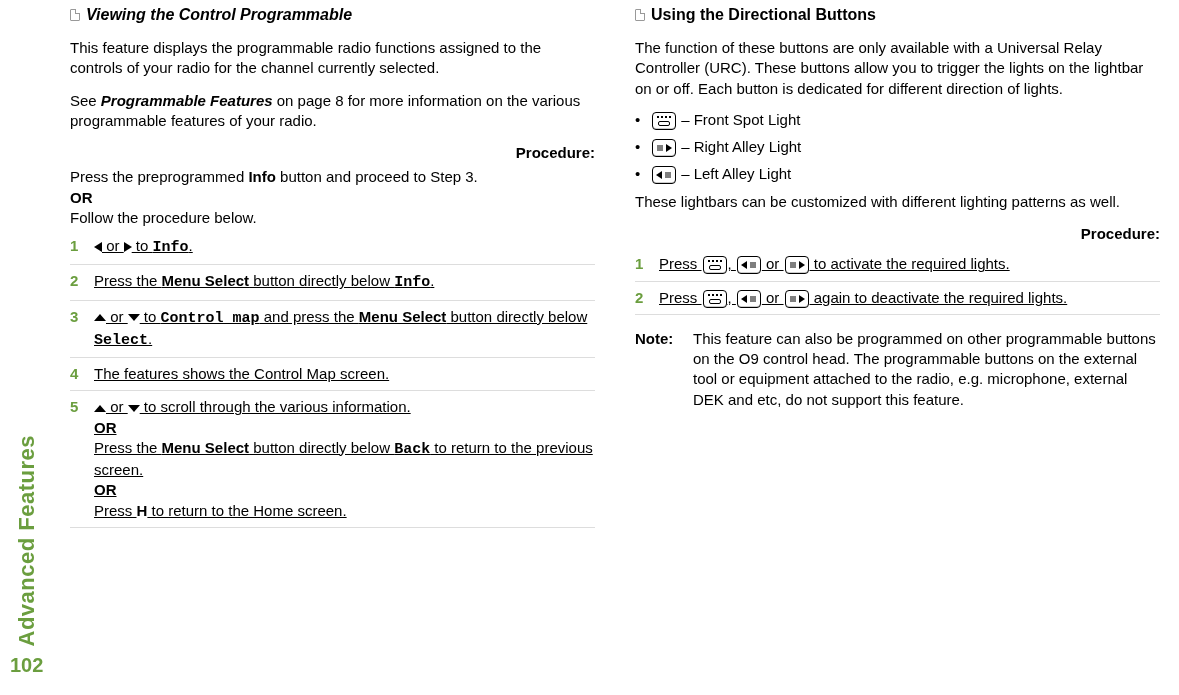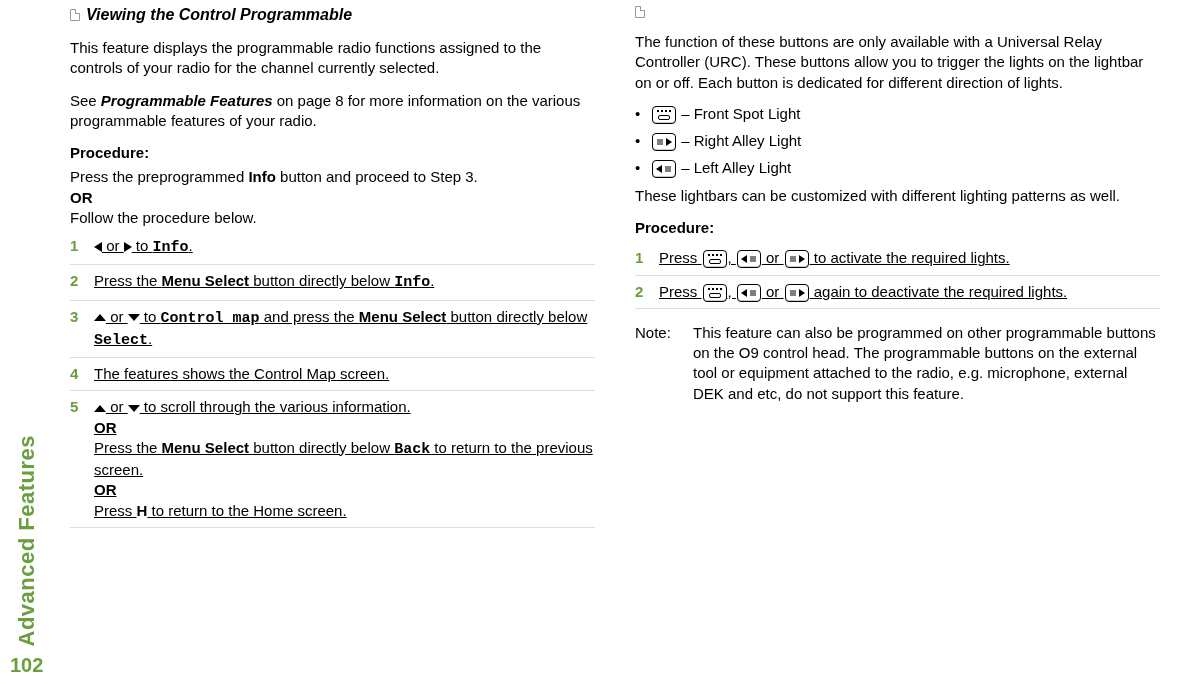--- a/index.html
+++ b/index.html
@@ -68,21 +68,21 @@
       position:absolute;
       right:-1px; top:-1px;
       width:4px; height:4px;
       border-left:1px solid #999;
       border-bottom:1px solid #999;
       background:#fff;
     }
     p { margin-bottom: 12px; line-height: 1.35; }
     .bold { font-weight: bold; }
     .italic { font-style: italic; }
-    .proc-label { font-weight: bold; margin-bottom: 4px; }
+    .proc-label { font-weight: bold; margin-bottom: 4px; text-align: right; }
     .step {
       display: flex;
       gap: 10px;
       padding: 6px 0;
       border-bottom: 1px solid #ddd;
       line-height: 1.35;
     }
     .step:first-of-type { border-top: 1px solid #ddd; }
     .step-num {
       color: #6b9e3f;
@@ -171,21 +171,21 @@
       font-family: Arial;
       font-weight: bold;
       display:inline-block;
     }
     .note {
       display: flex;
       gap: 12px;
       margin-top: 14px;
       line-height:1.35;
     }
-    .note-label { font-weight: normal; min-width: 46px; }
+    .note-label { font-weight: bold; min-width: 46px; }
     .tri-l, .tri-r, .tri-u, .tri-d {
       display:inline-block; vertical-align: middle;
     }
     .tri-l { border-top:5px solid transparent; border-bottom:5px solid transparent; border-right:8px solid #000; }
     .tri-r { border-top:5px solid transparent; border-bottom:5px solid transparent; border-left:8px solid #000; }
     .tri-u { border-left:6px solid transparent; border-right:6px solid transparent; border-bottom:7px solid #000; }
     .tri-d { border-left:6px solid transparent; border-right:6px solid transparent; border-top:7px solid #000; }
   </style>
 </head>
 <body>
@@ -247,20 +247,21 @@
         <span>Press the </span><span class="bold">Menu Select</span><span> button directly below </span><span class="mono">Back</span><span> to return to the previous screen.</span><br>
         <span class="bold">OR</span><br>
         <span>Press </span><span class="home-key">H</span><span> to return to the Home screen.</span>
       </div>
     </div>
   </div>
 
   <div class="col">
     <div class="heading">
       <span class="heading-icon"></span>
+      <span style="font-style:normal">Using the Directional Buttons</span>
     </div>
     <p>The function of these buttons are only available with a Universal Relay Controller (URC). These buttons allow you to trigger the lights on the lightbar on or off. Each button is dedicated for different direction of lights.</p>
 
     <ul class="bullet-list">
       <li><span class="key key-dots"></span><span> – Front Spot Light</span></li>
       <li><span class="key key-right"></span><span> – Right Alley Light</span></li>
       <li><span class="key key-left"></span><span> – Left Alley Light</span></li>
     </ul>
 
     <p>These lightbars can be customized with different lighting patterns as well.</p>

